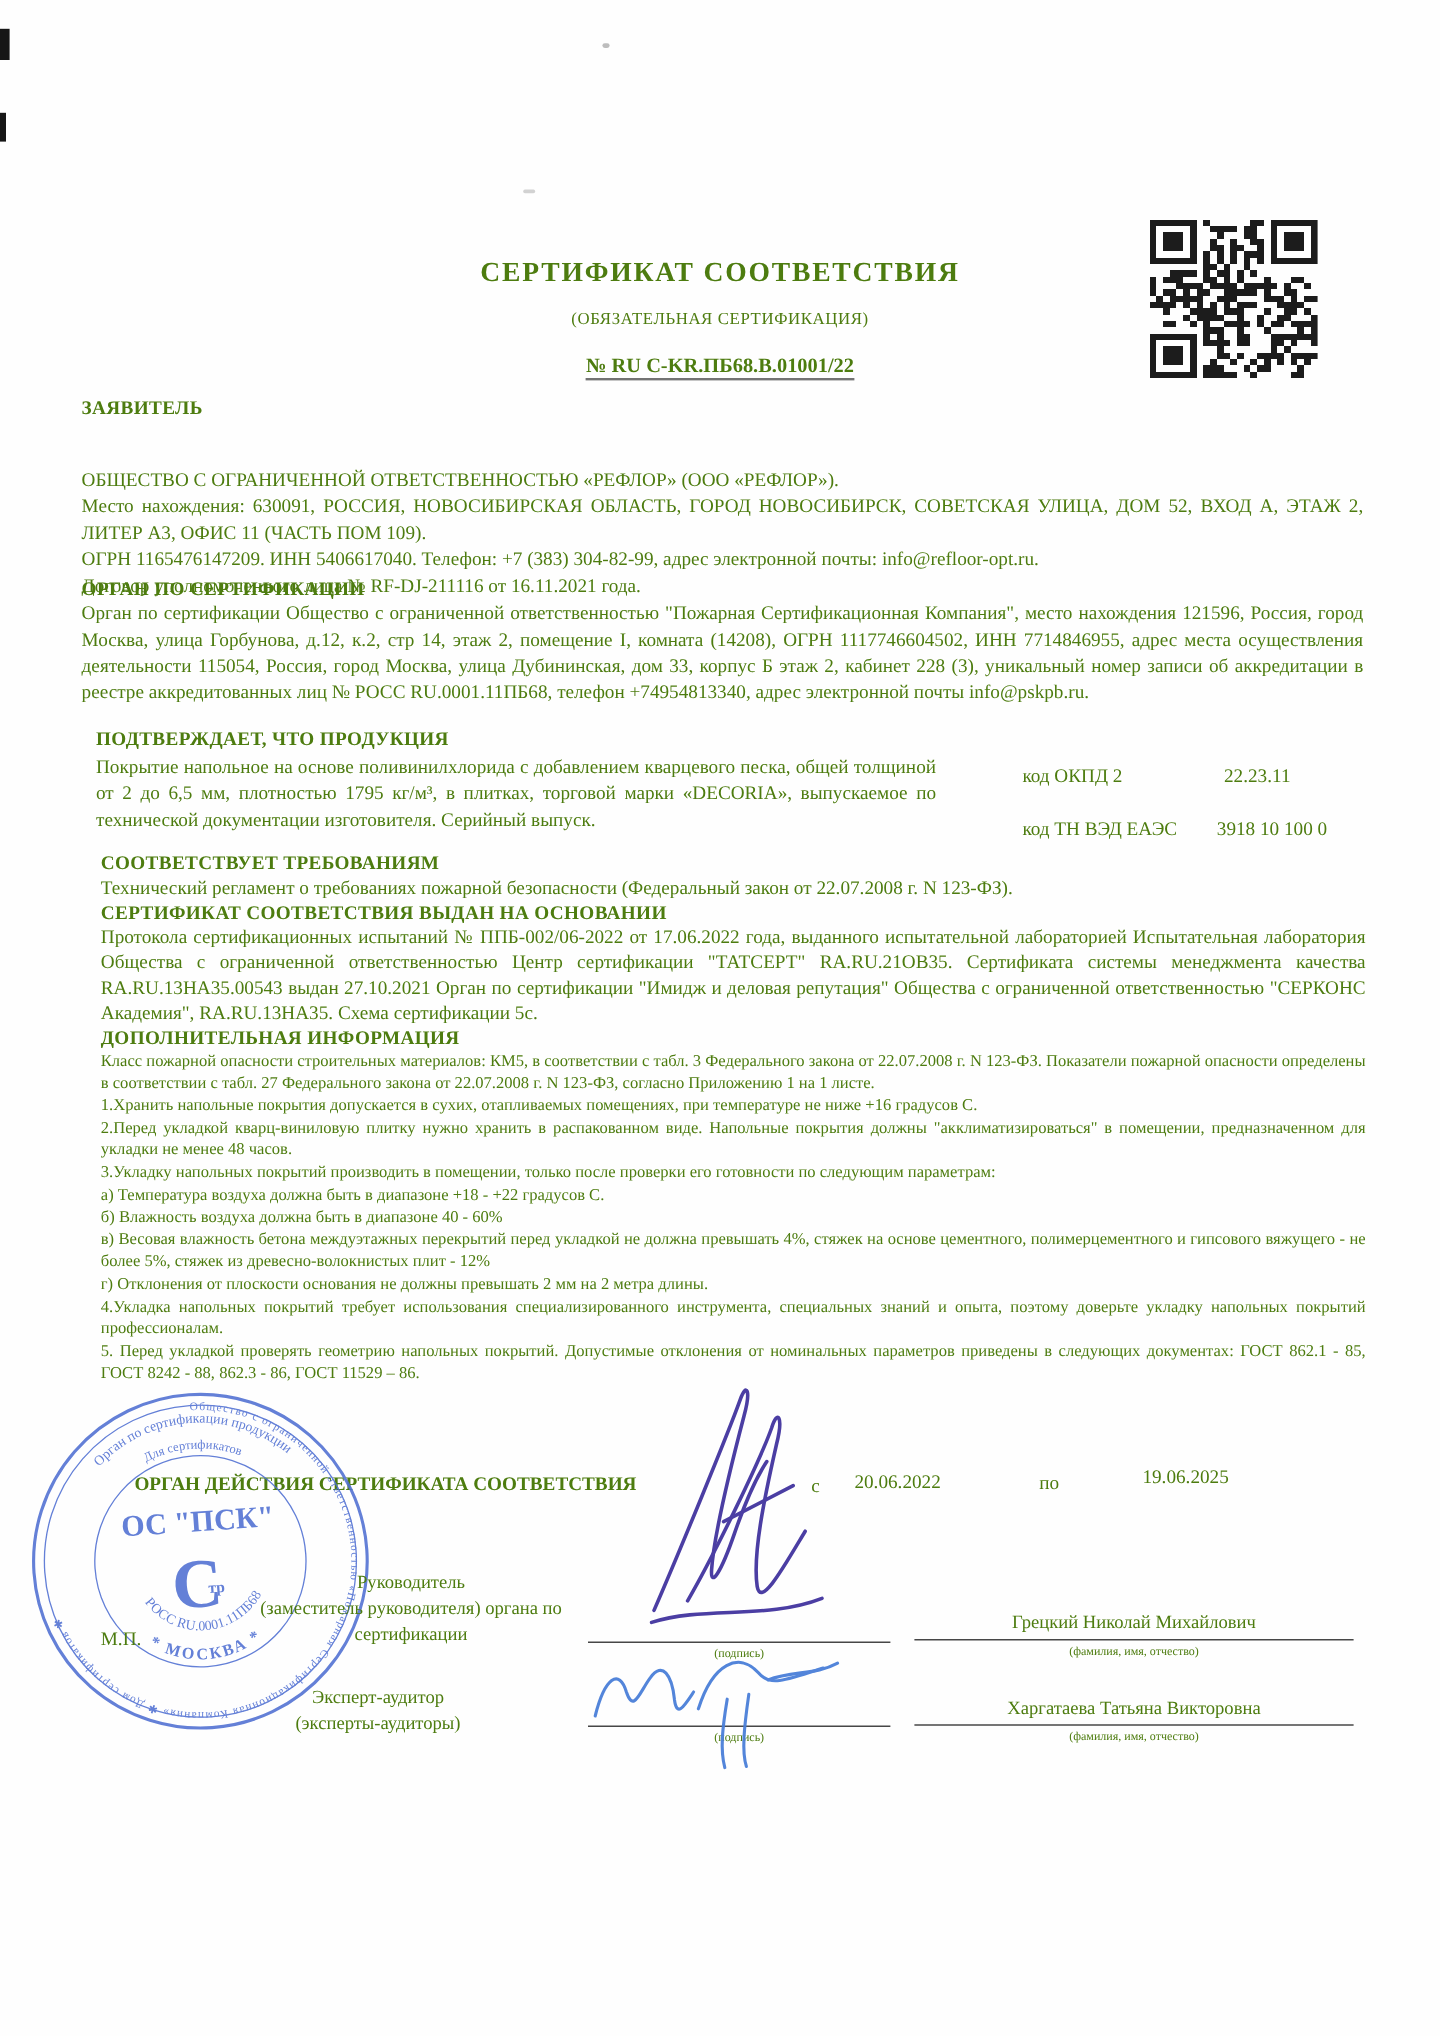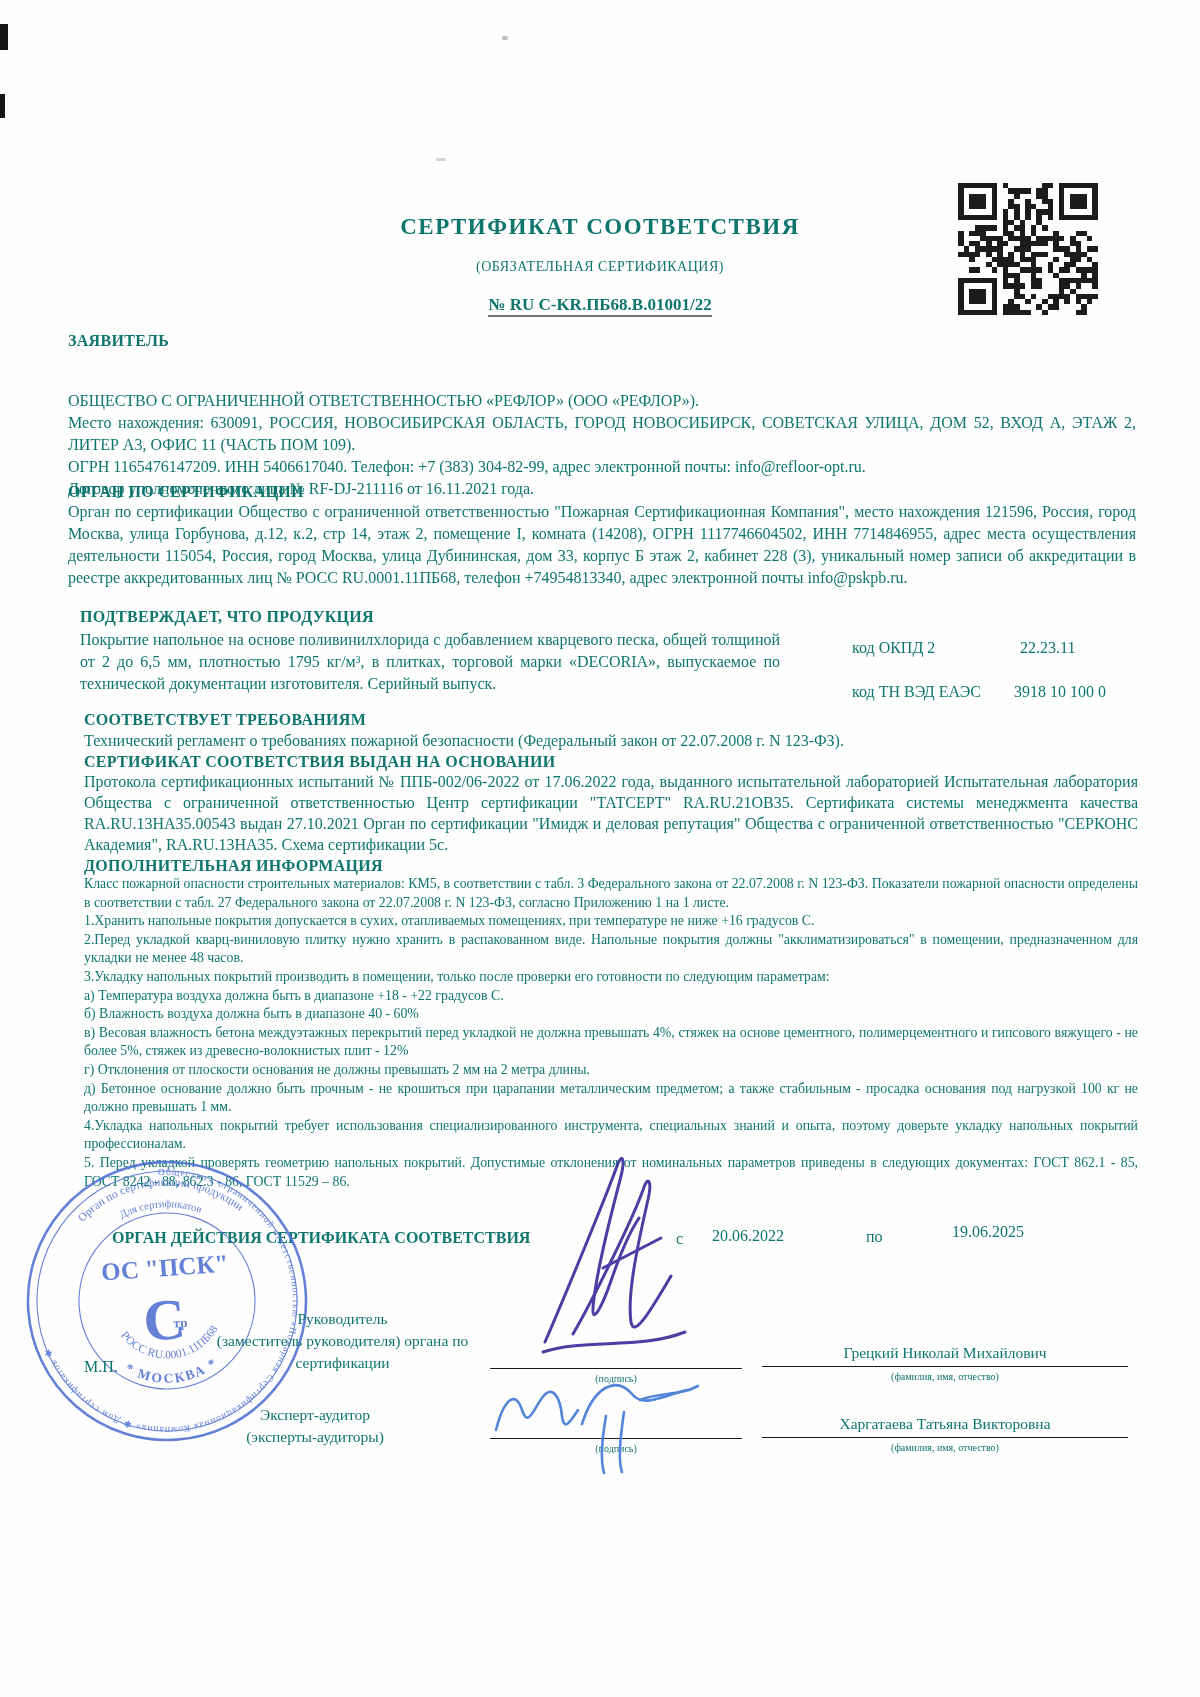--- a/index.html
+++ b/index.html
@@ -1,19 +1,19 @@
 <!DOCTYPE html>
 <html><head>
 <meta charset="utf-8">
 <style>
   html,body{margin:0;padding:0;background:#e8e8e8;}
   .page{
     position:relative;width:1200px;height:1697px;margin:0 auto;
     background:#fefefe;overflow:hidden;
-    font-family:"Liberation Serif","DejaVu Serif",serif;color:#0f766e;
+    font-family:"Liberation Serif","DejaVu Serif",serif;color:#4d7c0f;
   }
   .abs{position:absolute;}
   .center{left:0;right:0;text-align:center;}
   .just{text-align:justify;}
   .doc-title{font-size:23px;font-weight:bold;letter-spacing:1.5px;}
   .doc-subtitle{font-size:14px;letter-spacing:.5px;}
   .doc-number{font-size:17px;font-weight:bold;}
   .doc-number span{border-bottom:2px solid #737373;padding-bottom:1px;}
   .sec-h{font-size:16px;font-weight:bold;letter-spacing:.3px;}
   .body-txt{font-size:16px;line-height:22px;}
@@ -301,21 +301,20 @@
   <div class="abs sec-h" style="left:84px;top:857px;">ДОПОЛНИТЕЛЬНАЯ ИНФОРМАЦИЯ</div>
   <div class="abs add-txt" style="left:84px;top:875px;width:1054px;">
     <div class="just">Класс пожарной опасности строительных материалов: КМ5, в соответствии с табл. 3 Федерального закона от 22.07.2008 г. N 123-ФЗ. Показатели пожарной опасности определены в соответствии с табл. 27 Федерального закона от 22.07.2008 г. N 123-ФЗ, согласно Приложению 1 на 1 листе.</div>
     <div class="just">1.Хранить напольные покрытия допускается в сухих, отапливаемых помещениях, при температуре не ниже +16 градусов С.</div>
     <div class="just">2.Перед укладкой кварц-виниловую плитку нужно хранить в распакованном виде. Напольные покрытия должны "акклиматизироваться" в помещении, предназначенном для укладки не менее 48 часов.</div>
     <div class="just">3.Укладку напольных покрытий производить в помещении, только после проверки его готовности по следующим параметрам:</div>
     <div class="just">а) Температура воздуха должна быть в диапазоне +18 - +22 градусов С.</div>
     <div class="just">б) Влажность воздуха должна быть в диапазоне 40 - 60%</div>
     <div class="just">в) Весовая влажность бетона междуэтажных перекрытий перед укладкой не должна превышать 4%, стяжек на основе цементного, полимерцементного и гипсового вяжущего - не более 5%, стяжек из древесно-волокнистых плит - 12%</div>
     <div class="just">г) Отклонения от плоскости основания не должны превышать 2 мм на 2 метра длины.</div>
-    <div class="just">д) Бетонное основание должно быть прочным - не крошиться при царапании металлическим предметом; а также стабильным - просадка основания под нагрузкой 100 кг не должно превышать 1 мм.</div>
     <div class="just">4.Укладка напольных покрытий требует использования специализированного инструмента, специальных знаний и опыта, поэтому доверьте укладку напольных покрытий профессионалам.</div>
     <div class="just">5. Перед укладкой проверять геометрию напольных покрытий. Допустимые отклонения от номинальных параметров приведены в следующих документах: ГОСТ 862.1 - 85, ГОСТ 8242 - 88, 862.3 - 86, ГОСТ 11529 – 86.</div>
   </div>
 
   <div class="abs val-h" style="left:112px;top:1229px;">ОРГАН ДЕЙСТВИЯ СЕРТИФИКАТА СООТВЕТСТВИЯ</div>
   <div class="abs val-itm" style="left:676px;top:1230px;">с</div>
   <div class="abs val-itm" style="left:712px;top:1227px;">20.06.2022</div>
   <div class="abs val-itm" style="left:866px;top:1228px;">по</div>
   <div class="abs val-itm" style="left:952px;top:1223px;">19.06.2025</div>
 

